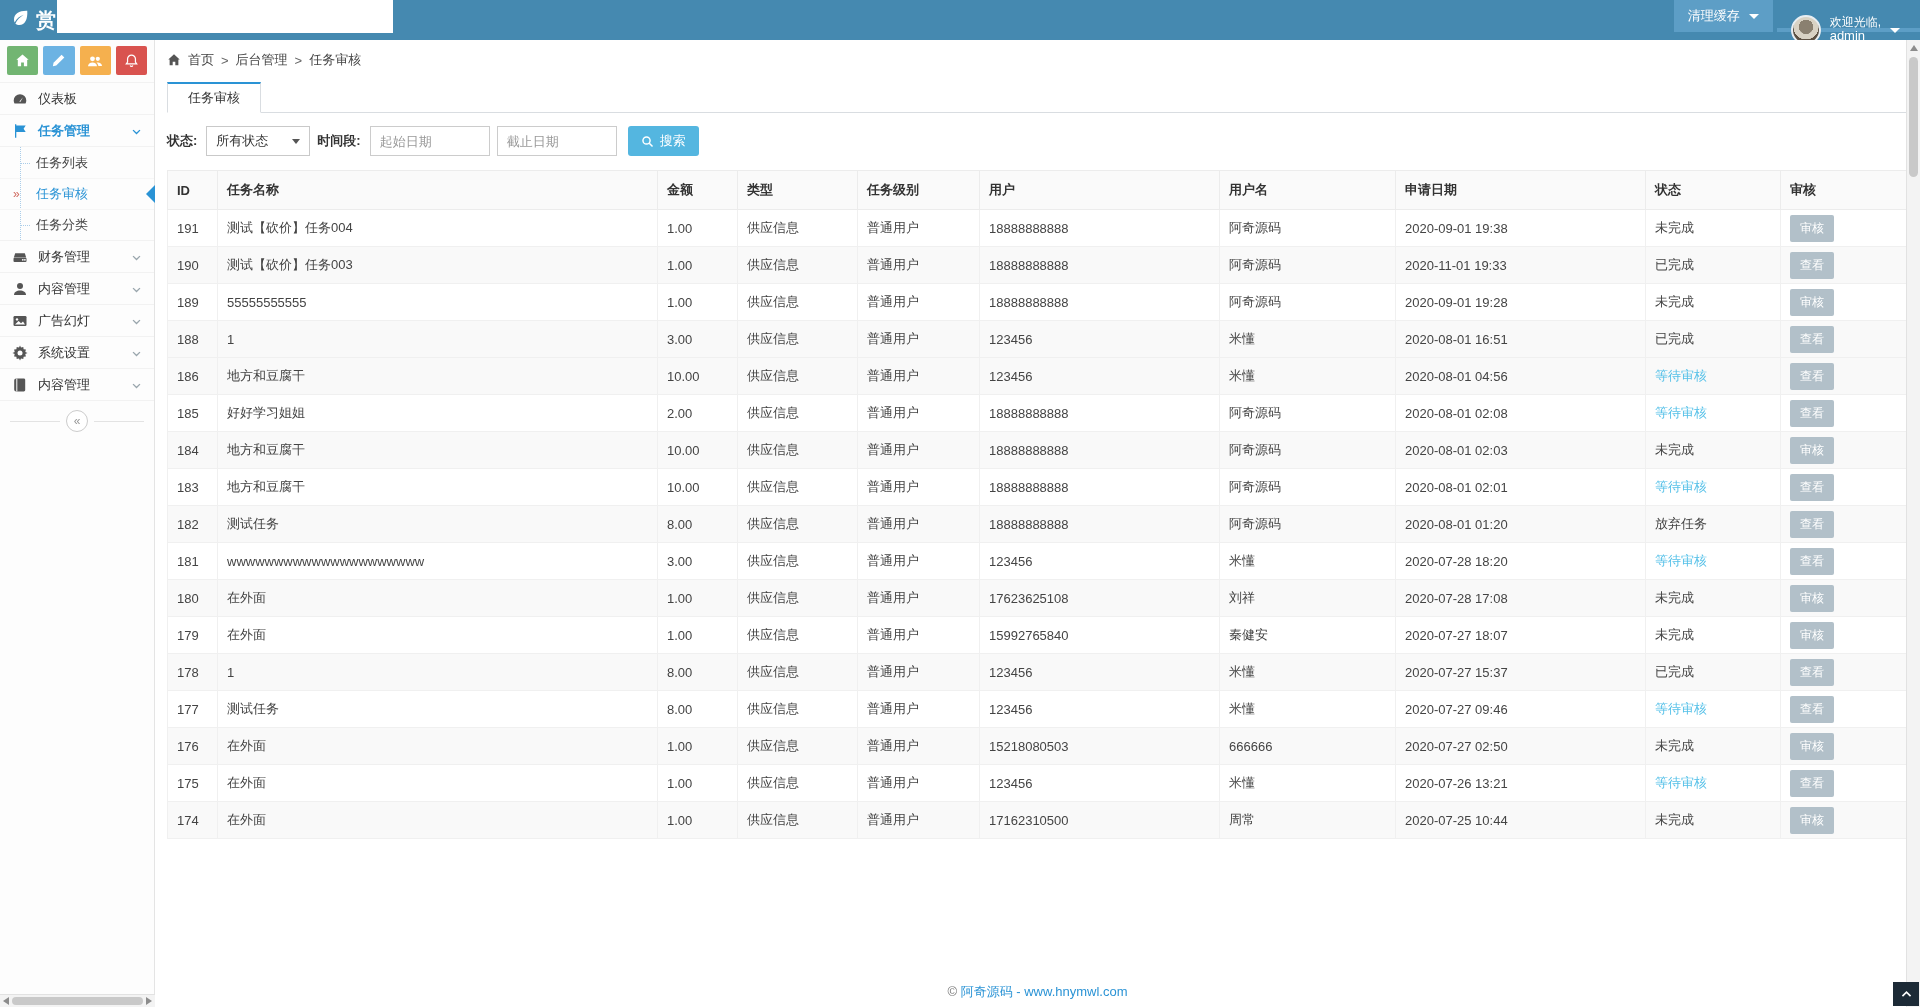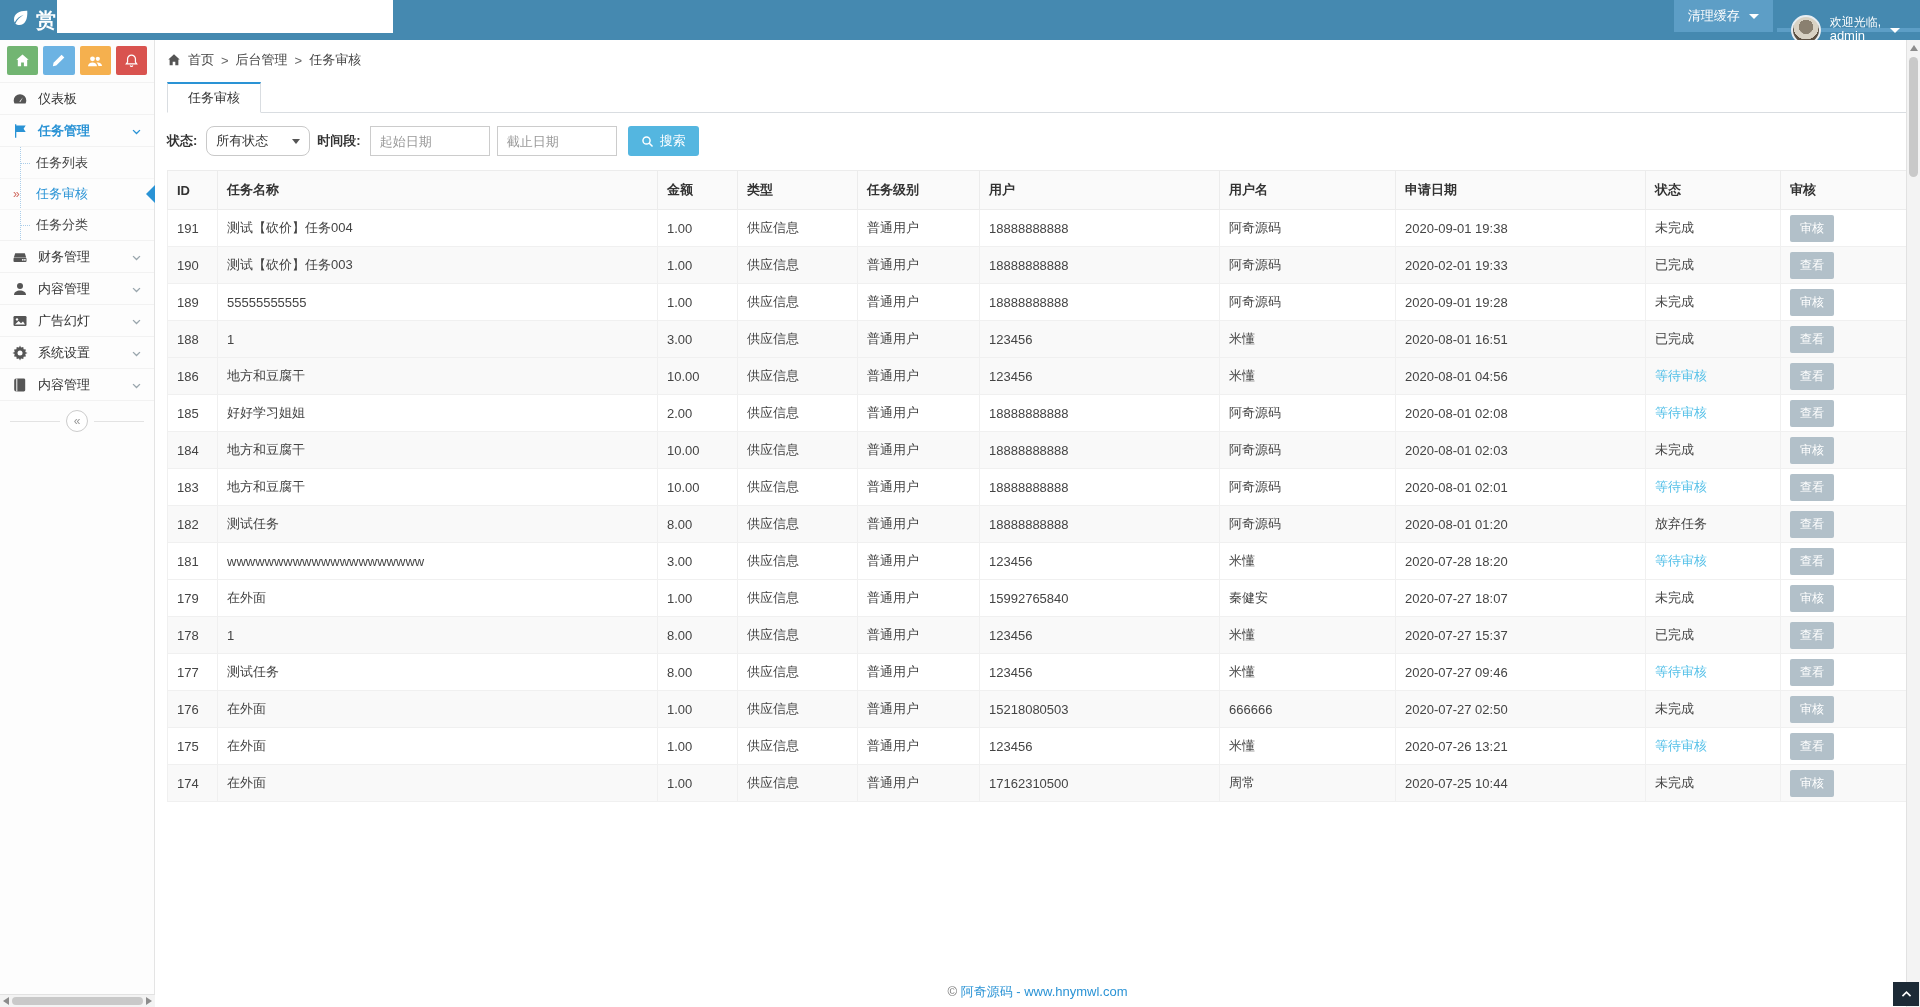--- a/index.html
+++ b/index.html
@@ -61,21 +61,21 @@
   .bc-link { cursor:pointer; }
   .bc-home-icon { width:14px; height:14px; color:#555; }
   .tabs { display:flex; align-items:flex-end; border-bottom:1px solid #d9dde1; height:33px; }
   .tab { height:31px; background:#fff; border:1px solid #d9dde1; border-top:2px solid #2a93d5;
     border-bottom:1px solid #fff; margin-bottom:-1px; padding:0 20px; display:flex; align-items:center;
     font-size:13px; color:#333; cursor:pointer; }
 
   
   .filters { display:flex; align-items:center; gap:7px; margin-top:13px; font-size:13px; color:#333; }
   .f-label { margin-right:2px;font-weight:bold; }
-  .select { width:104px; height:30px; border:1px solid #c9c9c9; border-radius:8px; background:#fff;
+  .select { width:104px; height:30px; border:1px solid #c9c9c9; border-radius:0; background:#fff;
     display:flex; align-items:center; justify-content:space-between; padding:0 9px; cursor:pointer; }
   .select .sel-caret { width:0; height:0; border-left:4px solid transparent; border-right:4px solid transparent;
     border-top:5px solid #555; }
   .f-input { width:120px; height:30px; border:1px solid #ccc; padding:0 9px; font-size:13px; color:#333; outline:none; }
   .f-input::placeholder { color:#999; }
   .search-btn { height:30px; background:#54b6e0; border:none; border-radius:3px; color:#fff;
     display:flex; align-items:center; gap:6px; padding:0 13px; font-size:13px; margin-left:4px; cursor:pointer; }
 
   
   .table-clip { margin-top:14px; height:683px; overflow:hidden; }
@@ -369,21 +369,21 @@
     </td>
   </tr>
             <tr class="alt">
     <td>190</td>
     <td>测试【砍价】任务003</td>
     <td>1.00</td>
     <td>供应信息</td>
     <td>普通用户</td>
     <td>18888888888</td>
     <td>阿奇源码</td>
-    <td>2020-02-01 19:33</td>
+    <td>2020-11-01 19:33</td>
     <td>已完成</td>
     <td>
       <button class="act-btn">查看</button>
     </td>
   </tr>
             <tr>
     <td>189</td>
     <td>55555555555</td>
     <td>1.00</td>
     <td>供应信息</td>
@@ -485,20 +485,34 @@
     <td>wwwwwwwwwwwwwwwwwwwww</td>
     <td>3.00</td>
     <td>供应信息</td>
     <td>普通用户</td>
     <td>123456</td>
     <td>米懂</td>
     <td>2020-07-28 18:20</td>
     <td class="pending">等待审核</td>
     <td>
       <button class="act-btn">查看</button>
+    </td>
+  </tr>
+            <tr class="alt">
+    <td>180</td>
+    <td>在外面</td>
+    <td>1.00</td>
+    <td>供应信息</td>
+    <td>普通用户</td>
+    <td>17623625108</td>
+    <td>刘祥</td>
+    <td>2020-07-28 17:08</td>
+    <td>未完成</td>
+    <td>
+      <button class="act-btn">审核</button>
     </td>
   </tr>
             <tr>
     <td>179</td>
     <td>在外面</td>
     <td>1.00</td>
     <td>供应信息</td>
     <td>普通用户</td>
     <td>15992765840</td>
     <td>秦健安</td>

